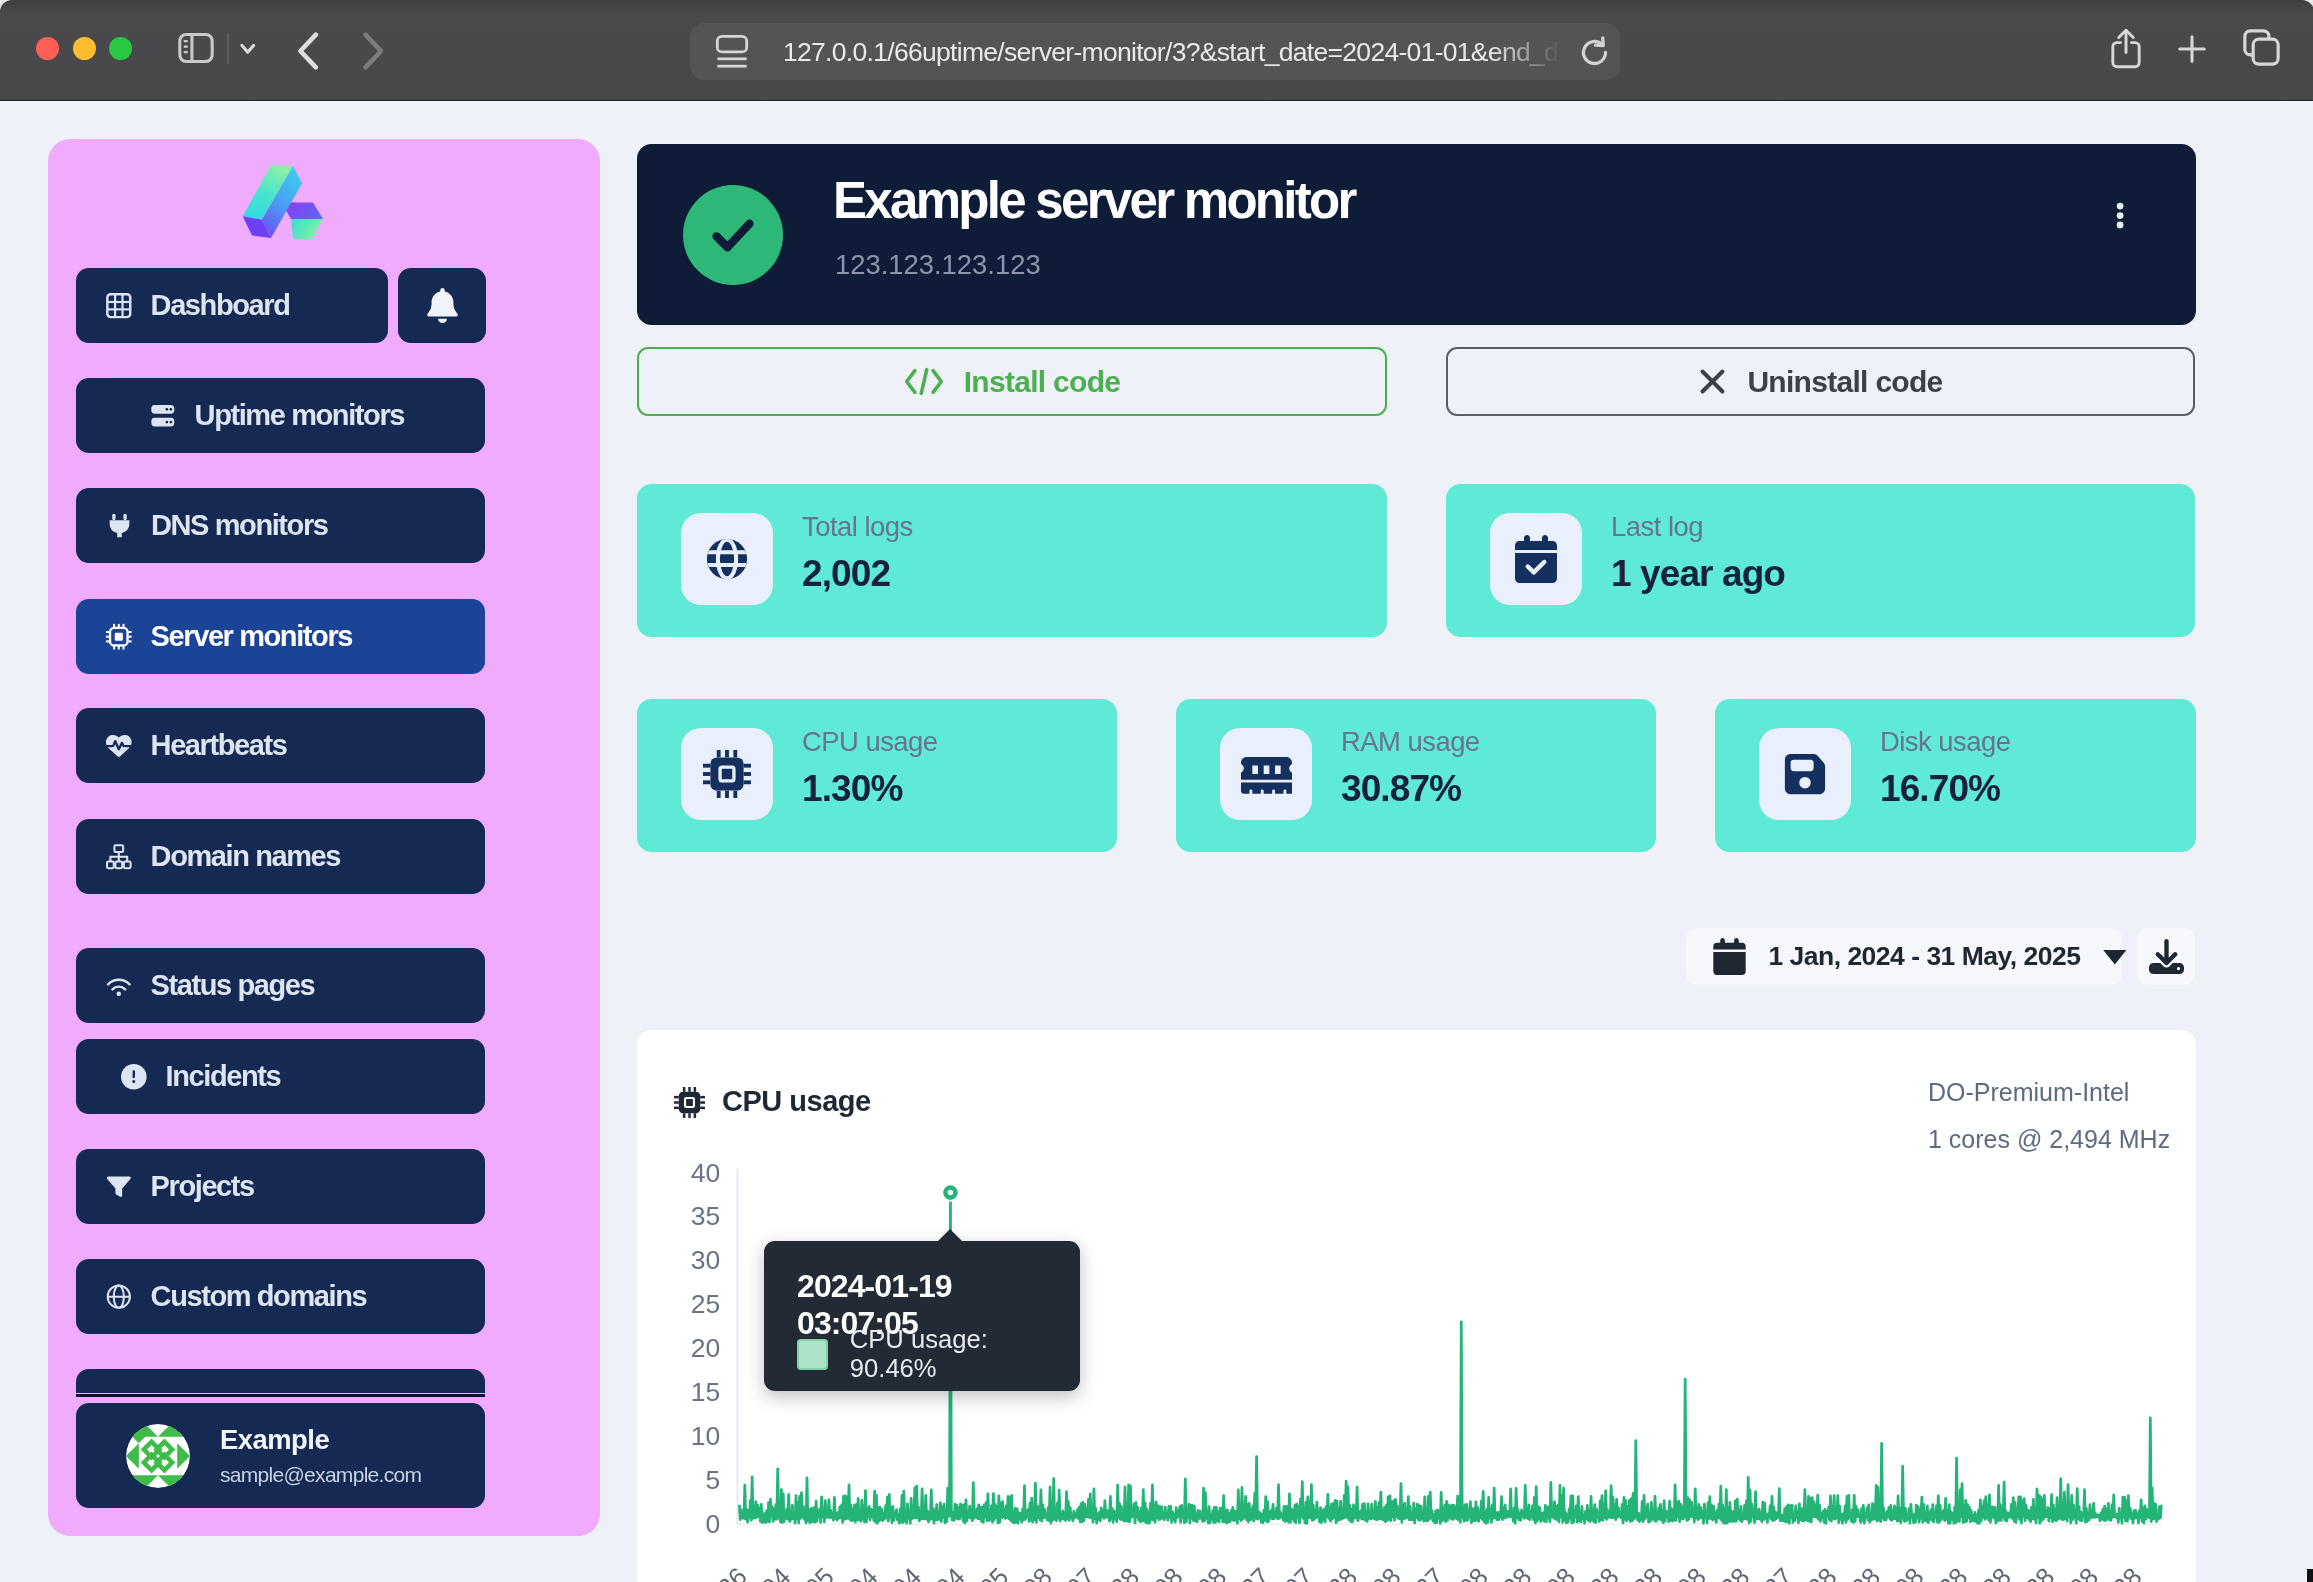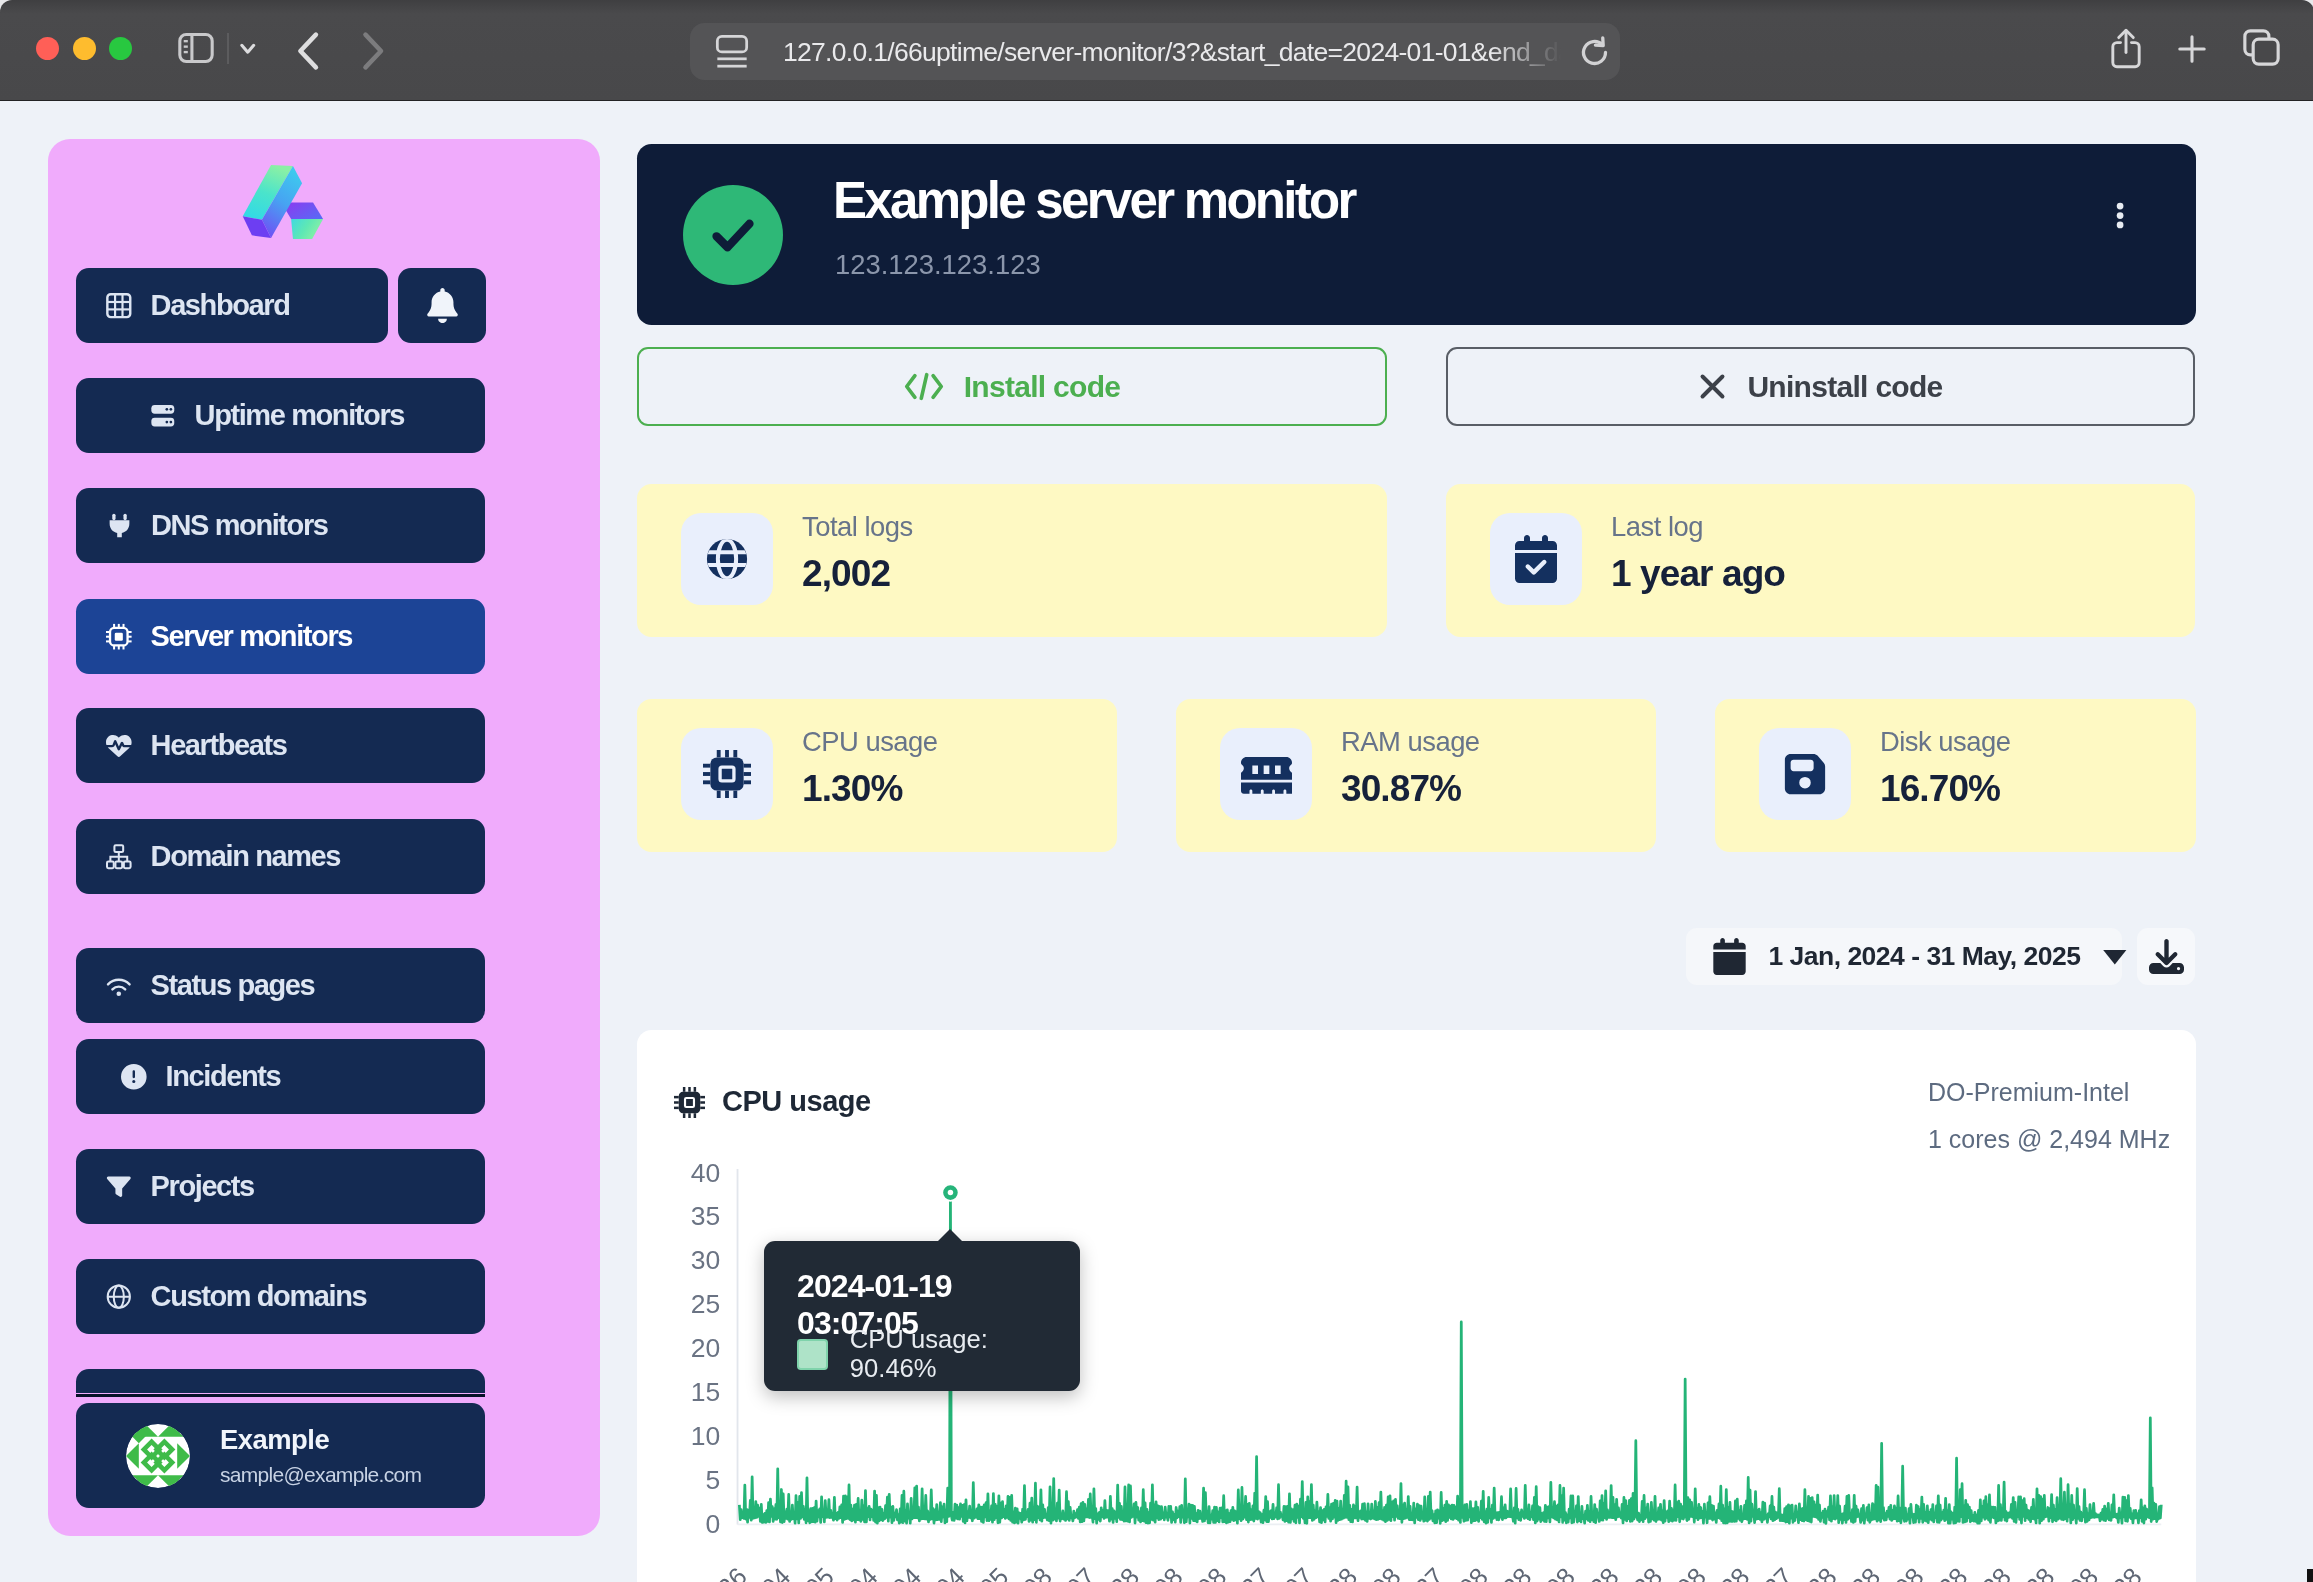--- a/index.html
+++ b/index.html
@@ -44,27 +44,27 @@
 .pmail { font-size:21px; letter-spacing:-0.7px; color:#c7d2e4; margin-top:6.4px; }
 
 
 .hero { position:absolute; left:637px; top:43px; width:1559px; height:181px; background:#0e1c38; border-radius:14.6px; }
 .checkcircle { position:absolute; left:46px; top:41px; width:100px; height:100px; border-radius:50%; background:#2eb877;
   display:flex; align-items:center; justify-content:center; }
 .herotitle { position:absolute; left:196px; top:27.4px; font-size:51px; font-weight:700; letter-spacing:-2.7px; color:#fff; }
 .heroip { position:absolute; left:198px; top:105px; font-size:27.4px; color:#8b96ab; }
 .herodots { position:absolute; right:72px; top:58px; }
 
-.btn { position:absolute; top:246px; height:79px; border-radius:11px; display:flex; align-items:center; justify-content:center;
+.btn { position:absolute; top:246px; height:69px; border-radius:11px; display:flex; align-items:center; justify-content:center;
   font-size:30px; font-weight:700; letter-spacing:-0.7px; }
 .btn.install { left:637px; width:750px; border:2.7px solid #4caf50; color:#4caf50; background:transparent; }
 .btn.uninstall { left:1446px; width:749px; border:2.7px solid #595e66; color:#3c4149; background:transparent; }
 .btn .bicon { margin-right:20px; }
 
-.card { position:absolute; background:#fef9c3; border-radius:14.6px; }
+.card { position:absolute; background:#5eead4; border-radius:14.6px; }
 .iconsq { position:absolute; left:44px; top:29px; width:92px; height:92px; border-radius:20px; background:#e9effc;
   display:flex; align-items:center; justify-content:center; }
 .slabel { position:absolute; left:165px; top:27.4px; font-size:27.4px; letter-spacing:-0.5px; color:#67748a; }
 .sval { position:absolute; left:165px; top:69px; font-size:37px; font-weight:700; letter-spacing:-0.9px; color:#16213a; }
 
 .datepick { position:absolute; left:1686px; top:827px; width:436px; height:57px; background:#f5f7fa; border-radius:11px;
   display:flex; align-items:center; font-size:26.5px; font-weight:700; color:#1f2733; white-space:nowrap; }
 .dlbtn { position:absolute; left:2137px; top:827px; width:58px; height:57px; background:#f6f8fb; border-radius:11px;
   display:flex; align-items:center; justify-content:center; }
 

